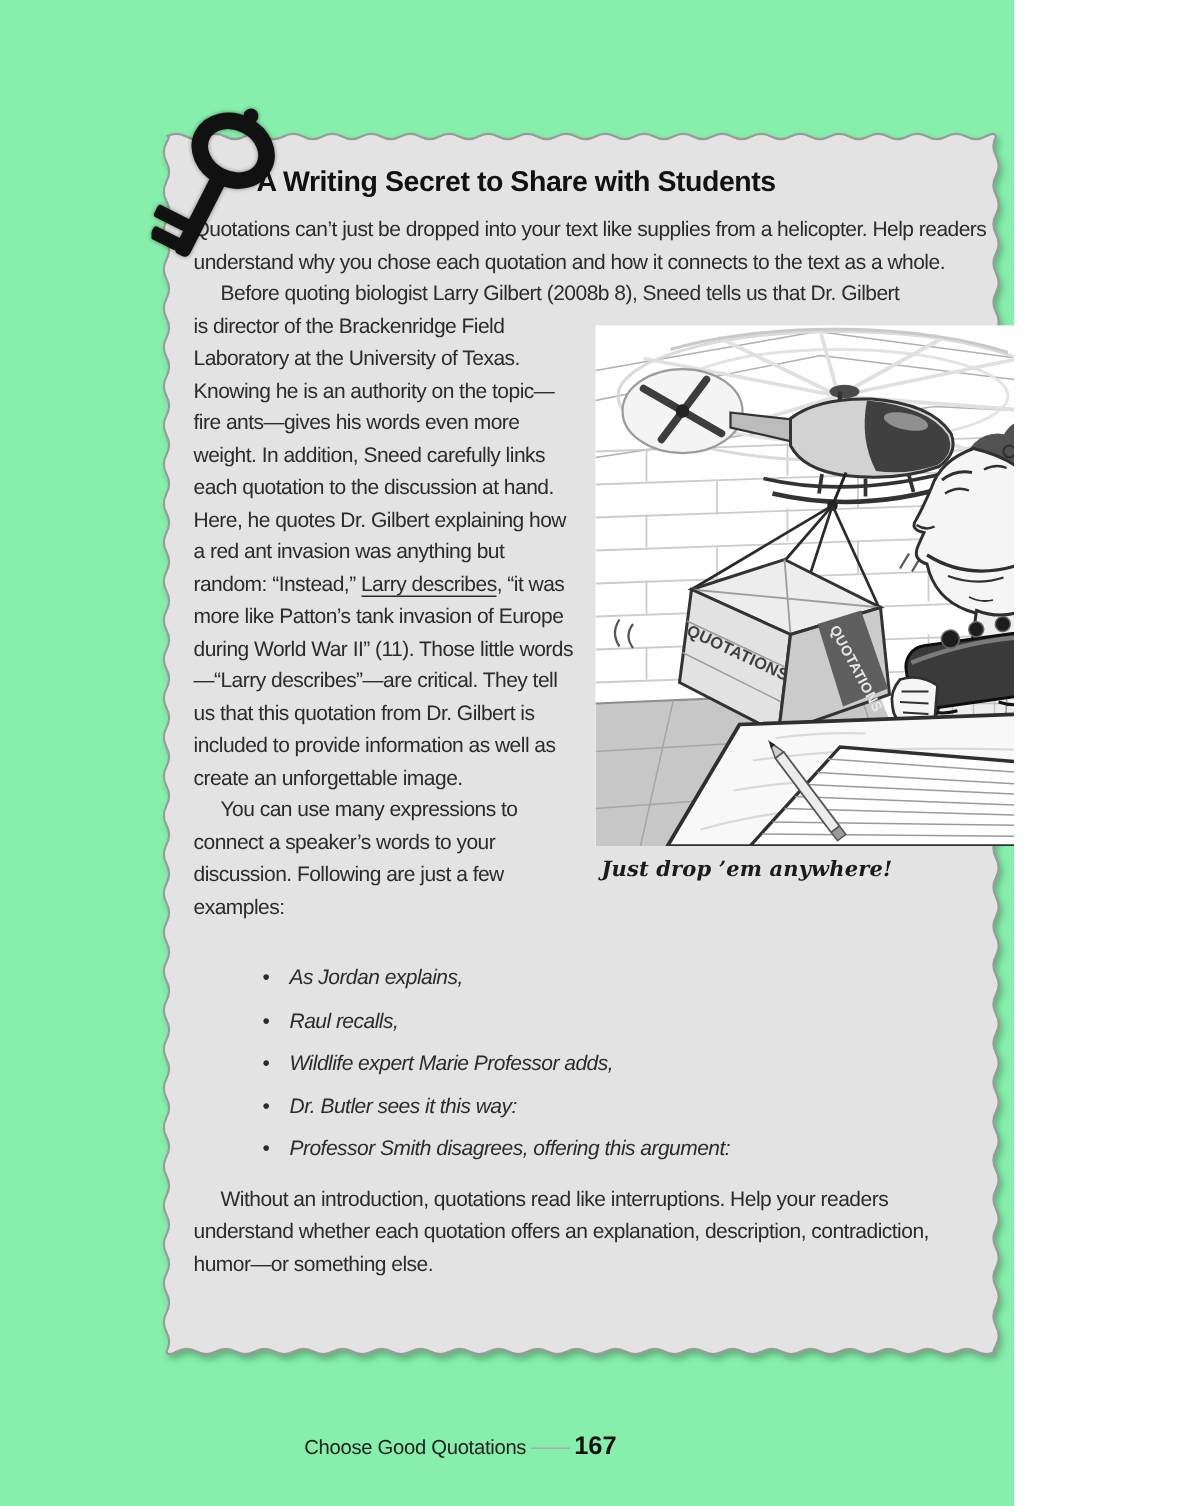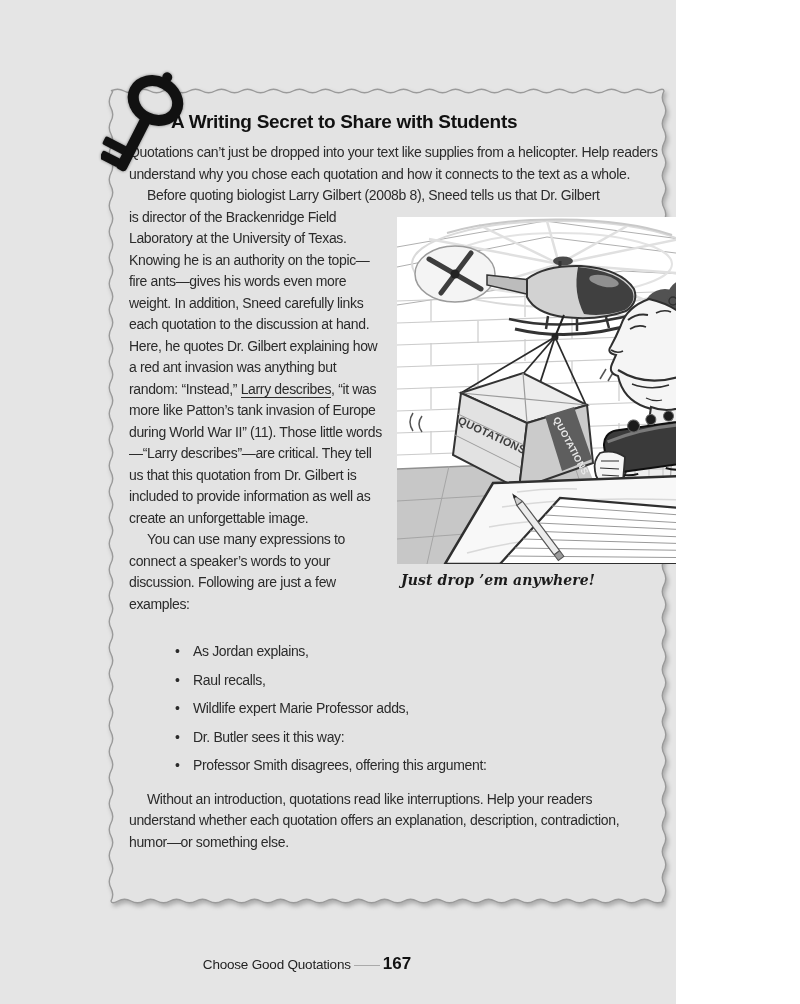--- a/index.html
+++ b/index.html
@@ -1,37 +1,37 @@
 <!DOCTYPE html>
 <html><head>
 <meta charset="utf-8">
 <style>
   html,body { margin:0; padding:0; background:#fff; }
   .page {
-    position:relative; width:676px; height:1004px; background:#e5e5e5;
+    position:relative; width:676px; height:1004px; background:#86efac;
     font-family:"Liberation Sans", sans-serif; overflow:hidden;
   }
   .callout { position:absolute; left:105px; top:85px; width:565px; height:822px; }
   .callout-border { position:absolute; left:0; top:0; width:565px; height:822px; overflow:visible;
     filter:drop-shadow(2px 3px 2px rgba(0,0,0,0.25)); }
   .callout-content { position:relative; z-index:1; padding:26px 12px 0 24px; }
   .key-badge { position:absolute; left:-4px; top:-26px; width:88px; height:138px; z-index:2;
     filter:drop-shadow(0 0 1.5px rgba(0,0,0,0.45)); }
   h1.heading { margin:0 0 9px 42px; font-size:19px; font-weight:bold; color:#111;
     letter-spacing:-0.3px; }
   .body-text, .bullets li { font-size:14px; line-height:21.5px; letter-spacing:-0.35px; color:#2b2b2b; }
   p.body-text { margin:0; }
   .indent { text-indent:18px; }
   .u-span { border-bottom:1.5px solid #2b2b2b; padding-bottom:0.5px; }
   figure.illus { float:right; width:345px; margin:10px -84px 6px 12px; }
   figure.illus svg { display:block; background:#fff; }
   figcaption { margin:8px 0 4px 4px; font-family:"DejaVu Serif", serif; font-style:italic;
     font-weight:bold; font-size:14px; color:#1b1b1b; letter-spacing:0.1px; }
   ul.bullets { list-style:none; clear:right; margin:26px 0 0 24px; padding:0; }
-  ul.bullets li { position:relative; padding-left:40px; margin-bottom:7px; }
+  ul.bullets li { position:relative; padding-left:40px; margin-bottom:7px; font-style:italic; }
   ul.bullets li::before { content:"\2022"; position:absolute; left:22px; font-style:normal; }
   p.closing { margin-top:12px; }
   .footer { position:absolute; left:0; right:62px; top:954px; text-align:center; white-space:nowrap; }
   .footer .sect { font-size:13.5px; color:#222; letter-spacing:-0.2px; }
   .footer .rule { display:inline-block; width:26px; border-bottom:1.5px solid #aaa;
     margin:0 3px 3px 3px; }
   .footer .pnum { font-size:17px; font-weight:bold; color:#111; }
   text { font-family:"Liberation Sans", sans-serif; }
 </style>
 </head>

